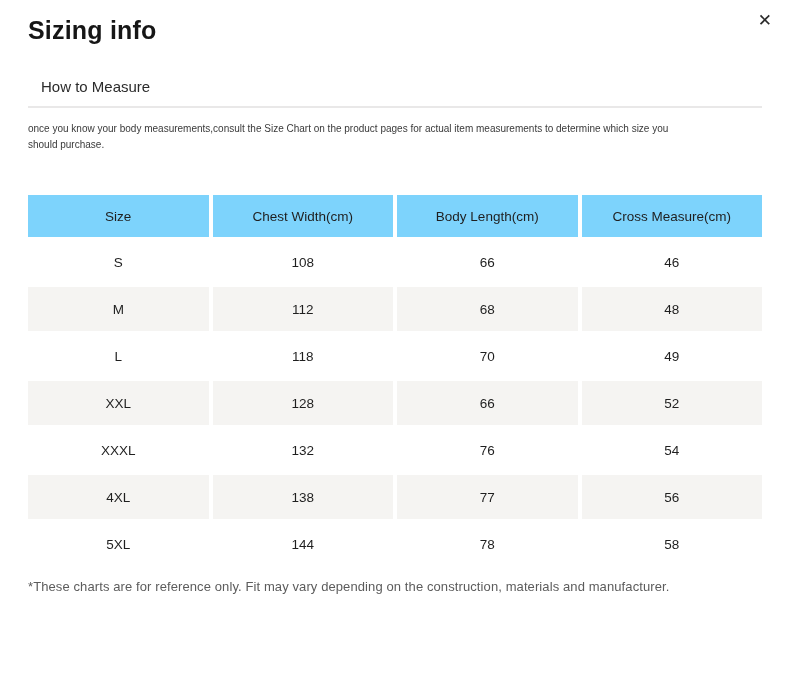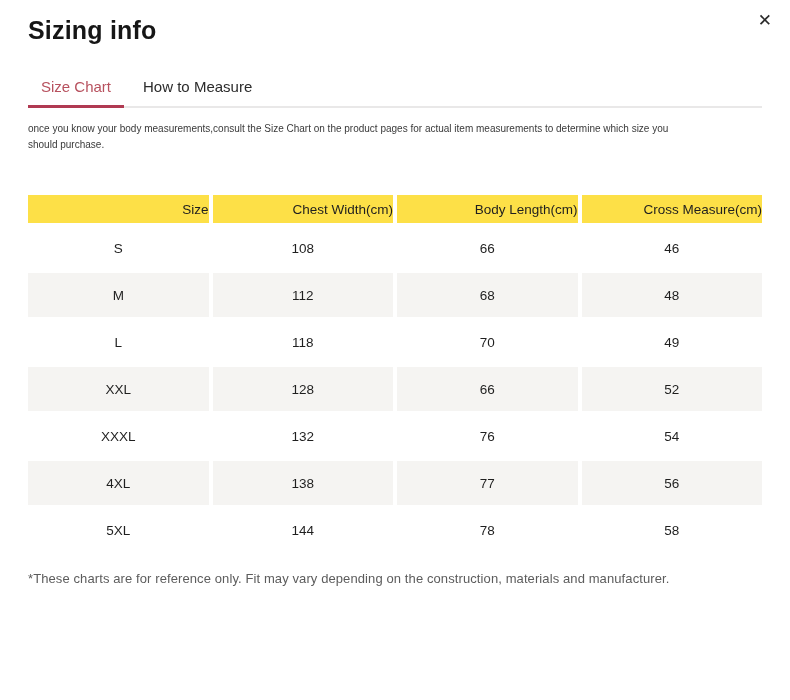--- a/index.html
+++ b/index.html
@@ -46,48 +46,47 @@
   }
 
   .table-wrap { margin: 40px -4px 0 -4px; }
   table.size-table {
     width: 100%;
     border-collapse: separate;
     border-spacing: 4px 3px;
     table-layout: fixed;
   }
   .size-table th {
-    background: #fde047;
+    background: #7dd3fc;
     font-weight: 400; font-size: 13.5px; color: #1f1f1f;
-    height: 28px; text-align: right;
+    height: 42px; text-align: center;
   }
   .size-table td {
     font-size: 13.5px; color: #1f1f1f;
     height: 44px; text-align: center;
     background: #ffffff;
   }
   .size-table tr:nth-child(even) td { background: #f5f4f2; }
 
   .footnote {
-    margin-top: 16px;
+    margin-top: 10px;
     font-size: 13px; color: #5c5c5c;
     letter-spacing: 0.1px;
   }
 </style>
 </head>
 <body>
 
 <div class="modal">
 
   <button class="close-btn" aria-label="Close">✕</button>
 
   <h1 class="title">Sizing info</h1>
 
   <div class="tabs">
-    <button class="tab active">Size Chart</button>
     <button class="tab">How to Measure</button>
   </div>
 
   <p class="description">once you know your body measurements,consult the Size Chart on the product pages for actual item measurements to determine which size you should purchase.</p>
 
   <div class="table-wrap">
     <table class="size-table">
       <thead>
         <tr>
             <th>Size</th>

